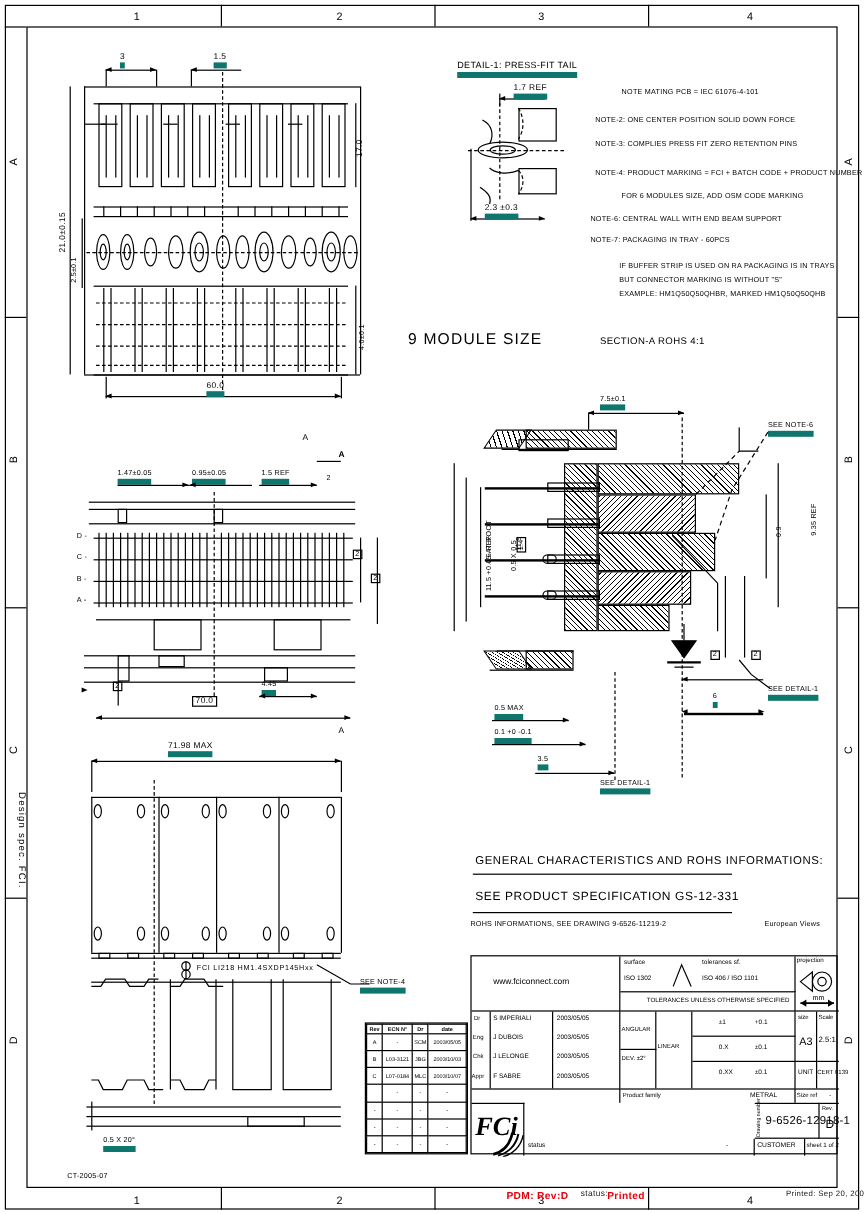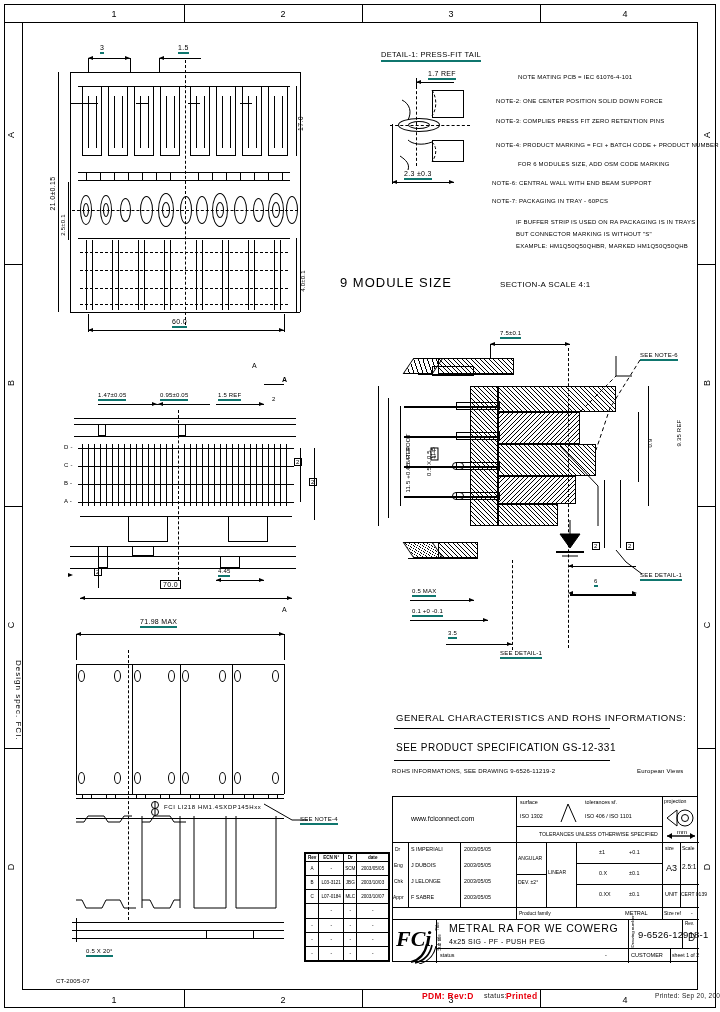--- a/index.html
+++ b/index.html
@@ -47,21 +47,21 @@
     position: absolute; width: 0; border-left: 1px dashed #000;
   }
   .txt {
     position: absolute;
     font-family: "Liberation Sans", sans-serif;
     font-size: 7px; color: #000; white-space: nowrap;
     letter-spacing: 0.3px;
   }
   .txt-sm { font-size: 6px; letter-spacing: 0.2px; }
   .txt-lg { font-size: 13px; letter-spacing: 1px; }
-  .ul { border-bottom: 2px solid #0f766e; padding-bottom: 1px; }
+  .ul { border-bottom: 5px solid #0f766e; padding-bottom: 1px; }
 
   .ell { position: absolute; border: 1px solid #000; border-radius: 50%; }
 
   .hatch {
     position: absolute;
     background-image: repeating-linear-gradient(45deg,
       #000 0px, #000 0.7px, transparent 0.7px, transparent 3.2px);
     border: 1px solid #000;
   }
   .hatch-r {
@@ -322,21 +322,21 @@
     <div class="txt txt-sm" style="left:496px;top:142px;">NOTE-4: PRODUCT MARKING = FCI + BATCH CODE + PRODUCT NUMBER</div>
     <div class="txt txt-sm" style="left:518px;top:161px;">FOR 6 MODULES SIZE, ADD OSM CODE MARKING</div>
     <div class="txt txt-sm" style="left:492px;top:180px;">NOTE-6: CENTRAL WALL WITH END BEAM SUPPORT</div>
     <div class="txt txt-sm" style="left:492px;top:198px;">NOTE-7: PACKAGING IN TRAY - 60PCS</div>
     <div class="txt txt-sm" style="left:516px;top:219px;">IF BUFFER STRIP IS USED ON RA PACKAGING IS IN TRAYS</div>
     <div class="txt txt-sm" style="left:516px;top:231px;">BUT CONNECTOR MARKING IS WITHOUT "S"</div>
     <div class="txt txt-sm" style="left:516px;top:243px;">EXAMPLE: HM1Q50Q50QHBR, MARKED HM1Q50Q50QHB</div>
   </div>
 
   <div class="txt txt-lg" style="left:340px;top:275px;">9 MODULE SIZE</div>
-  <div class="txt" style="left:500px;top:280px;font-size:8px;">SECTION-A   SCALE 4:1</div>
+  <div class="txt" style="left:500px;top:280px;font-size:8px;">SECTION-A   ROHS 4:1</div>
 
   <div>
 
     <div class="txt ul txt-sm" style="left:98px;top:392px;">1.47±0.05</div>
     <div class="ln hl" style="left:98px;top:404px;width:60px;"></div>
     <div class="arw-r" style="left:152px;top:401.5px;"></div>
 
     <div class="txt ul txt-sm" style="left:160px;top:392px;">0.95±0.05</div>
     <div class="ln hl" style="left:158px;top:404px;width:52px;"></div>
     <div class="arw-l" style="left:158px;top:401.5px;"></div>
@@ -795,26 +795,20 @@
 
     <div style="position:absolute;left:0;top:122px;width:44px;height:44px;border-top:1px solid #000;border-right:1px solid #000;">
       <div class="fci-letters" style="left:3px;top:6px;font-size:22px;">FCi</div>
       <svg style="position:absolute;left:16px;top:22px;width:28px;height:22px;">
         <path d="M2,20 C10,18 16,12 18,2" stroke="#000" fill="none" stroke-width="2.2"></path>
         <path d="M6,21 C14,19 21,13 23,3" stroke="#000" fill="none" stroke-width="1.6"></path>
         <path d="M10,22 C18,20 25,14 27,4" stroke="#000" fill="none" stroke-width="1.2"></path>
       </svg>
     </div>
 
-    <div style="position:absolute;left:44px;top:122px;width:192px;height:30px;border-top:1px solid #000;border-right:1px solid #000;border-bottom:1px solid #000;">
-      <div class="tb-txt rot90" style="left:-4px;top:4px;font-size:4.6px;">Title</div>
-      <div class="tb-txt" style="left:12px;top:2px;font-size:10.5px;letter-spacing:0.6px;">METRAL RA FOR WE COWERG</div>
-      <div class="tb-txt rot90" style="left:-6px;top:20px;font-size:4.6px;">Sub title</div>
-      <div class="tb-txt" style="left:12px;top:18px;font-size:7px;letter-spacing:0.4px;">4x25 SIG - PF - PUSH PEG</div>
-    </div>
 
     <div style="position:absolute;left:236px;top:122px;width:54px;height:30px;border-top:1px solid #000;border-right:1px solid #000;border-bottom:1px solid #000;">
       <div class="tb-txt rot90" style="left:-12px;top:10px;font-size:4.4px;width:30px;text-align:center;">Drawing number</div>
       <div class="tb-txt" style="left:9px;top:9px;font-size:9.5px;letter-spacing:0.2px;">9-6526-12918-1</div>
     </div>
 
     <div style="position:absolute;left:290px;top:122px;width:16px;height:30px;border-top:1px solid #000;border-bottom:1px solid #000;">
       <div class="tb-txt" style="left:2px;top:1px;font-size:4.6px;">Rev.</div>
       <div class="tb-txt" style="left:5px;top:12px;font-size:10px;">D</div>
     </div>

